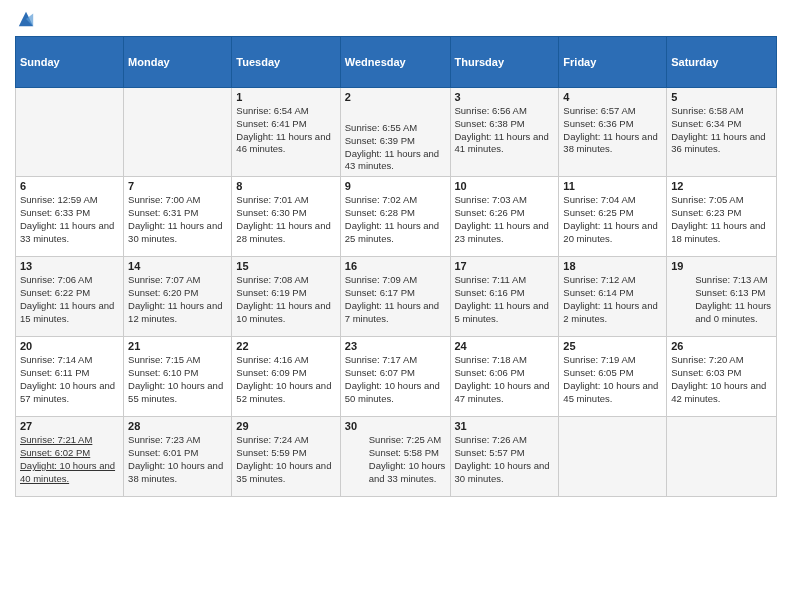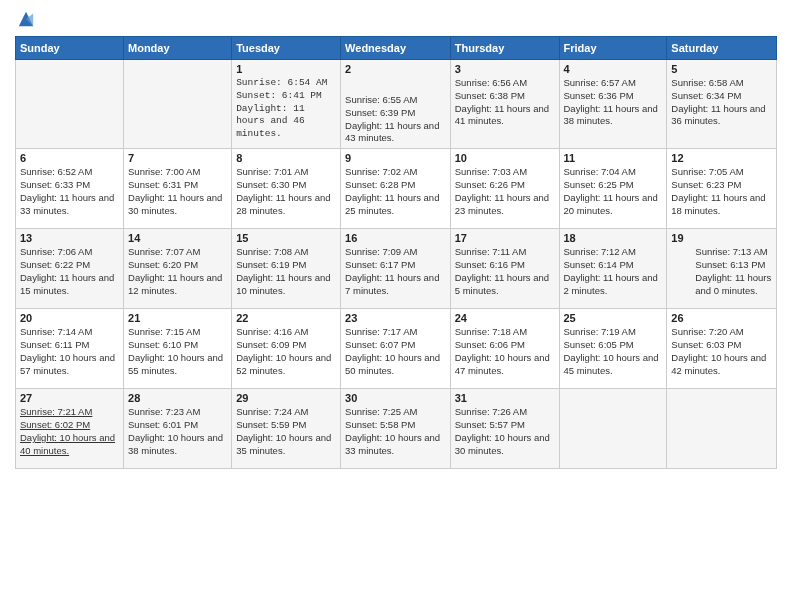--- a/index.html
+++ b/index.html
@@ -63,21 +63,21 @@
     table {
       width: 100%;
       border-collapse: collapse;
       font-size: 10px;
     }
     thead tr th {
       background-color: #2c6db5;
       color: #fff;
       font-size: 11px;
       font-weight: bold;
-      padding: 5px 4px;
+      padding: 19px 4px;
       text-align: left;
       border: 1px solid #1a5a9a;
     }
     tbody tr td {
       border: 1px solid #ccc;
       vertical-align: top;
       padding: 3px 4px;
       height: 80px;
       width: 113px;
     }
@@ -134,21 +134,21 @@
           <th>Friday</th>
           <th>Saturday</th>
         </tr>
     </thead>
     <tbody id="calendar-body">
     <tr>
           <td class="empty-cell"></td>
           <td class="empty-cell"></td>
           <td>
             <div class="day-num">1</div>
-            <div class="day-info" style="white-space: pre-line; font-family: Liberation Mono, monospace;">Sunrise: 6:54 AM
+            <div class="day-info" style="white-space: pre-line;">Sunrise: 6:54 AM
 Sunset: 6:41 PM
 Daylight: 11 hours and 46 minutes.</div>
           </td>
           <td>
             <div class="day-num">2</div>
             <div class="day-info" style="white-space: pre-line; margin-top: 19px;">Sunrise: 6:55 AM
 Sunset: 6:39 PM
 Daylight: 11 hours and 43 minutes.</div>
           </td>
           <td>
@@ -166,21 +166,21 @@
           <td>
             <div class="day-num">5</div>
             <div class="day-info" style="white-space: pre-line;">Sunrise: 6:58 AM
 Sunset: 6:34 PM
 Daylight: 11 hours and 36 minutes.</div>
           </td>
         </tr>
         <tr>
           <td>
             <div class="day-num">6</div>
-            <div class="day-info" style="white-space: pre-line;">Sunrise: 6:52 AM
+            <div class="day-info" style="white-space: pre-line;">Sunrise: 12:59 AM
 Sunset: 6:33 PM
 Daylight: 11 hours and 33 minutes.</div>
           </td>
           <td>
             <div class="day-num">7</div>
             <div class="day-info" style="white-space: pre-line;">Sunrise: 7:00 AM
 Sunset: 6:31 PM
 Daylight: 11 hours and 30 minutes.</div>
           </td>
           <td>
@@ -316,21 +316,21 @@
 Daylight: 10 hours and 38 minutes.</div>
           </td>
           <td>
             <div class="day-num">29</div>
             <div class="day-info" style="white-space: pre-line;">Sunrise: 7:24 AM
 Sunset: 5:59 PM
 Daylight: 10 hours and 35 minutes.</div>
           </td>
           <td>
             <div class="day-num">30</div>
-            <div class="day-info" style="white-space: pre-line;">Sunrise: 7:25 AM
+            <div class="day-info" style="white-space: pre-line; margin-left: 24px;">Sunrise: 7:25 AM
 Sunset: 5:58 PM
 Daylight: 10 hours and 33 minutes.</div>
           </td>
           <td>
             <div class="day-num">31</div>
             <div class="day-info" style="white-space: pre-line;">Sunrise: 7:26 AM
 Sunset: 5:57 PM
 Daylight: 10 hours and 30 minutes.</div>
           </td>
           <td class="empty-cell"></td>

